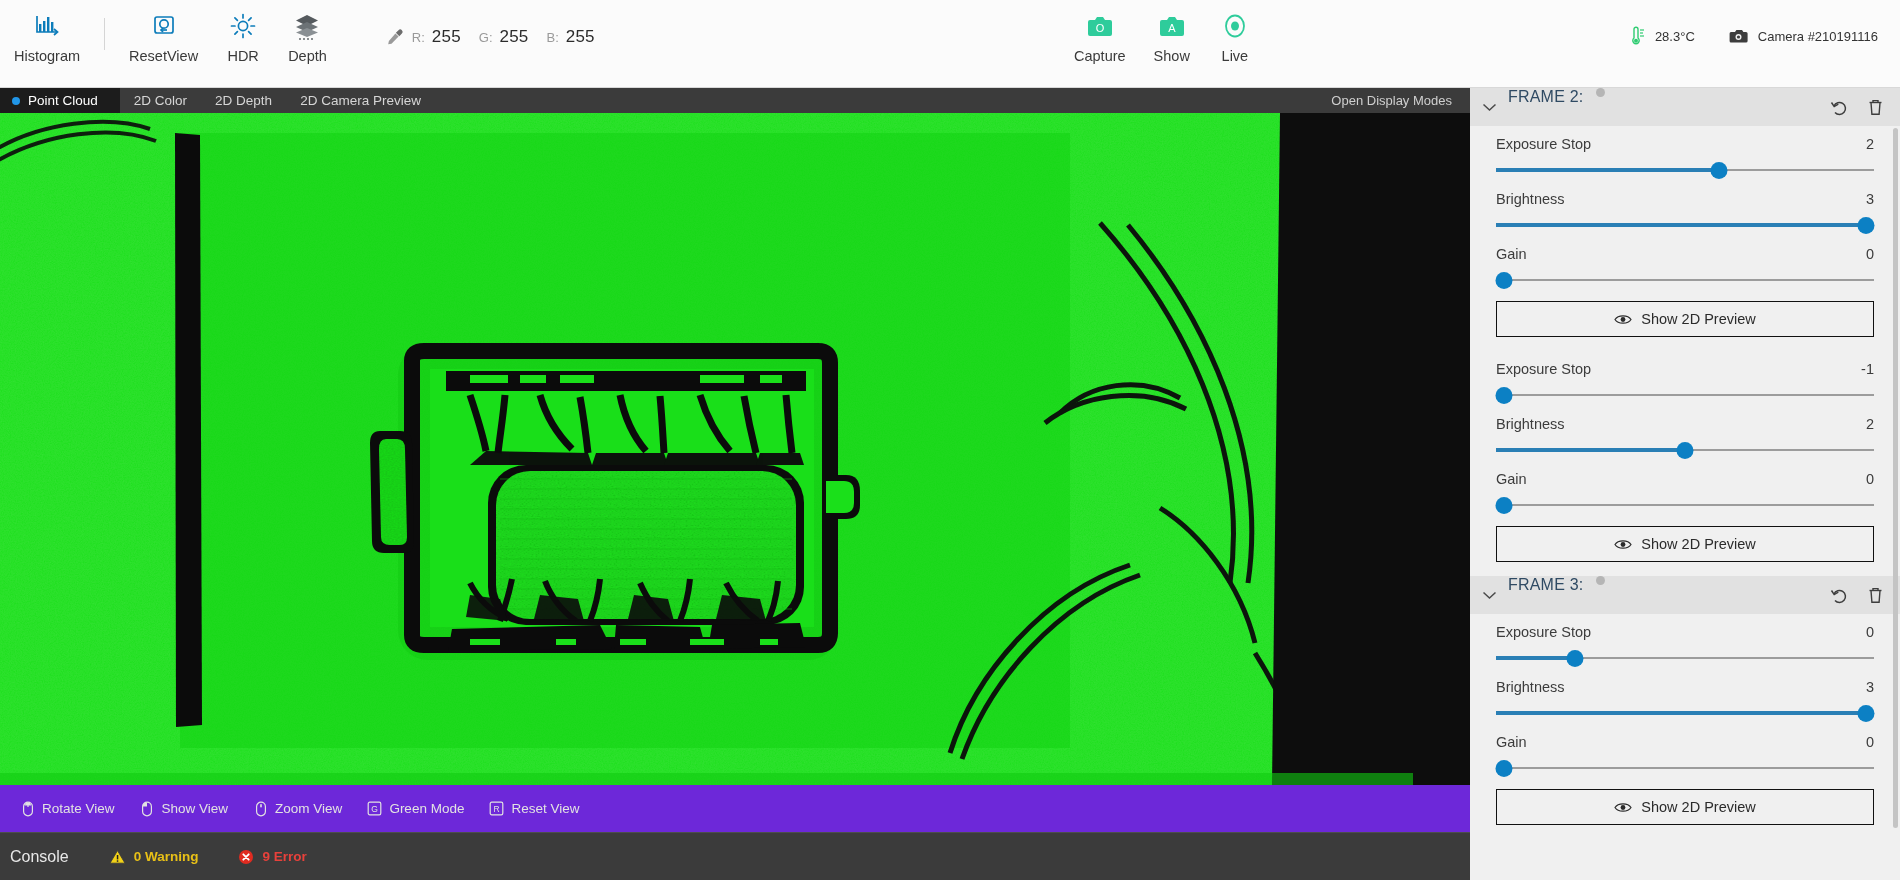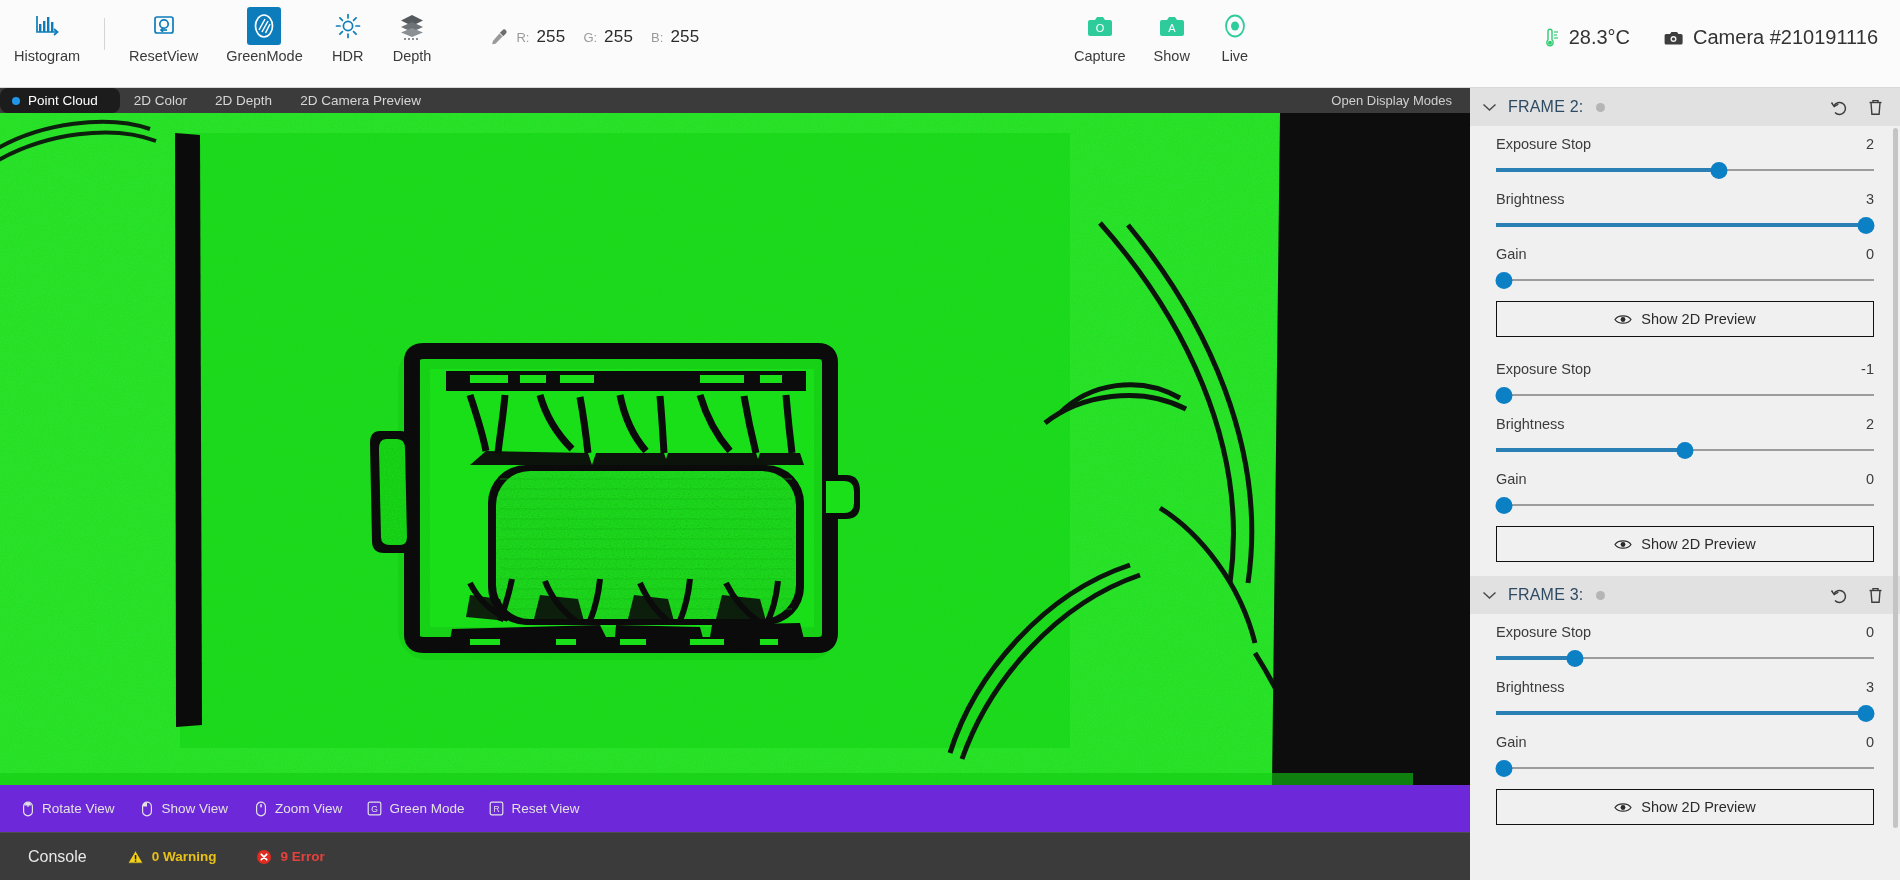--- a/index.html
+++ b/index.html
@@ -38,33 +38,33 @@
     display: flex; align-items: center; gap: 7px;
     margin-left: 44px; margin-top: 27px;
   }
   .pk-ch { font-size: 13px; color: #9a9a9a; }
   .pk-val { font-size: 17px; color: #2b2b2b; margin-right: 11px; letter-spacing: .2px;}
 
   .tb-right {
     margin-left: auto; display: flex; align-items: center; gap: 34px;
     margin-right: 22px; margin-top: 26px;
   }
-  .tb-stat { display: flex; align-items: center; gap: 9px; font-size: 20px; color: #333; }
+  .tb-stat { display: flex; align-items: center; gap: 9px; font-size: 13px; color: #333; }
 
   
   .tabbar {
     position: absolute; left: 0; top: 88px; width: 1470px; height: 25px;
     background: #3b3b3b; display: flex; align-items: center;
   }
   .tab {
     height: 25px; display: flex; align-items: center; gap: 8px;
     padding: 0 14px; font-size: 13.5px; color: #d6d6d6; cursor: pointer;
     white-space: nowrap;
   }
-  .tab.active { background: #1c1c1c; color: #ffffff; padding-left: 12px; padding-right: 22px; border-radius: 8px;}
+  .tab.active { background: #1c1c1c; color: #ffffff; padding-left: 12px; padding-right: 22px;}
   .tab-dot { width: 8px; height: 8px; border-radius: 50%; background: #2196e8; display:inline-block;}
   .tabbar-right {
     margin-left: auto; font-size: 13px; color: #cfcfcf; padding-right: 18px; cursor: pointer; text-align: center;
   }
 
   
   .viewport {
     position: absolute; left: 0; top: 113px; width: 1470px; height: 672px;
     background: #0d0d0d; overflow: hidden;
   }
@@ -78,35 +78,35 @@
   .vc-item {
     display: flex; align-items: center; gap: 7px; padding: 4px 10px;
     font-size: 13.5px; color: #e2e2e2; cursor: pointer; white-space: nowrap;
   }
   .vc-ico { width: 15px; height: 17px; display:flex; align-items:center; justify-content:center;}
 
   
   .console {
     position: absolute; left: 0; top: 832px; width: 1520px; height: 48px;
     background: #3b3b3b; border-top: 1px solid #4d4d4d;
-    display: flex; align-items: center; padding: 0 20px;
+    display: flex; align-items: center; padding: 0 2px;
   }
   .con-title { font-size: 16px; color: #e8e8e8; margin-left: 8px; margin-right: 40px; }
   .con-chip { display: flex; align-items: center; gap: 8px; margin-right: 40px; font-size: 13.5px; font-weight: bold; }
   .con-warn { color: #e8c017; }
   .con-err  { color: #e8413b; }
   .con-close { margin-left: auto; color: #cfcfcf; font-size: 18px; cursor: pointer; padding: 0 10px;}
 
   
   .rpanel {
     position: absolute; right: 0; top: 88px; width: 430px; height: 792px;
     background: #f0f0f0; overflow: hidden;
   }
   .frame-head {
-    height: 38px; background: #e1e1e1; display: flex; align-items: center;
+    height: 38px; background: #e1e1e1; display: flex; 
     padding: 0 16px 0 12px;
   }
   .fh-chevron { width: 20px; color: #4a4a4a; font-size: 12px; cursor: pointer; display:flex; align-items:center;}
   .fh-title { font-size: 16px; color: #2f4a63; margin-left: 6px; letter-spacing: .2px;}
   .fh-dot { width: 9px; height: 9px; border-radius: 50%; background: #b5b5b5; margin-left: 13px; }
   .fh-actions { margin-left: auto; display: flex; gap: 18px; align-items: center; }
   .fh-btn { cursor: pointer; color: #3d3d3d; display:flex; align-items:center;}
 
   .frame-body { padding: 10px 26px 14px 26px; }
   .slider-row { margin-bottom: 4px; }
@@ -163,33 +163,20 @@
         <svg width="30" height="30" viewBox="0 0 30 30">
           <path d="M8 6 L22 6 Q24 6 24 8 L24 20 Q24 22 22 22 L8 22 Q6 22 6 20 L6 8 Q6 6 8 6 Z" fill="none" stroke="#0c7cba" stroke-width="1.7"></path>
           <circle cx="15" cy="13" r="4.2" fill="none" stroke="#0c7cba" stroke-width="1.7"></circle>
           <path d="M12 19 L18 19" stroke="#0c7cba" stroke-width="1.7" fill="none"></path>
           <path d="M14 17 L12 19 L14 21" fill="none" stroke="#0c7cba" stroke-width="1.7"></path>
         </svg>
       </span>
       <span class="tb-lbl">ResetView</span>
     </div>
 
-    <div class="tb-item">
-      <span class="tb-ico">
-        <span class="gm-box">
-          <svg width="26" height="30" viewBox="0 0 26 30">
-            <ellipse cx="13" cy="15" rx="8.5" ry="11" fill="none" stroke="#ffffff" stroke-width="1.7"></ellipse>
-            <path d="M8 19 L14 8" stroke="#ffffff" stroke-width="1.5"></path>
-            <path d="M11 21 L17 10" stroke="#ffffff" stroke-width="1.5"></path>
-            <path d="M14.5 22 L19 13" stroke="#ffffff" stroke-width="1.5"></path>
-          </svg>
-        </span>
-      </span>
-      <span class="tb-lbl">GreenMode</span>
-    </div>
 
     <div class="tb-item">
       <span class="tb-ico">
         <svg width="30" height="30" viewBox="0 0 30 30">
           <circle cx="15" cy="15" r="4.6" fill="none" stroke="#0c7cba" stroke-width="1.7"></circle>
           <g stroke="#0c7cba" stroke-width="1.7" stroke-linecap="round">
             <path d="M15 3.5 L15 7"></path>
               <path d="M15 23 L15 26.5"></path>
             <path d="M3.5 15 L7 15"></path>
               <path d="M23 15 L26.5 15"></path>

